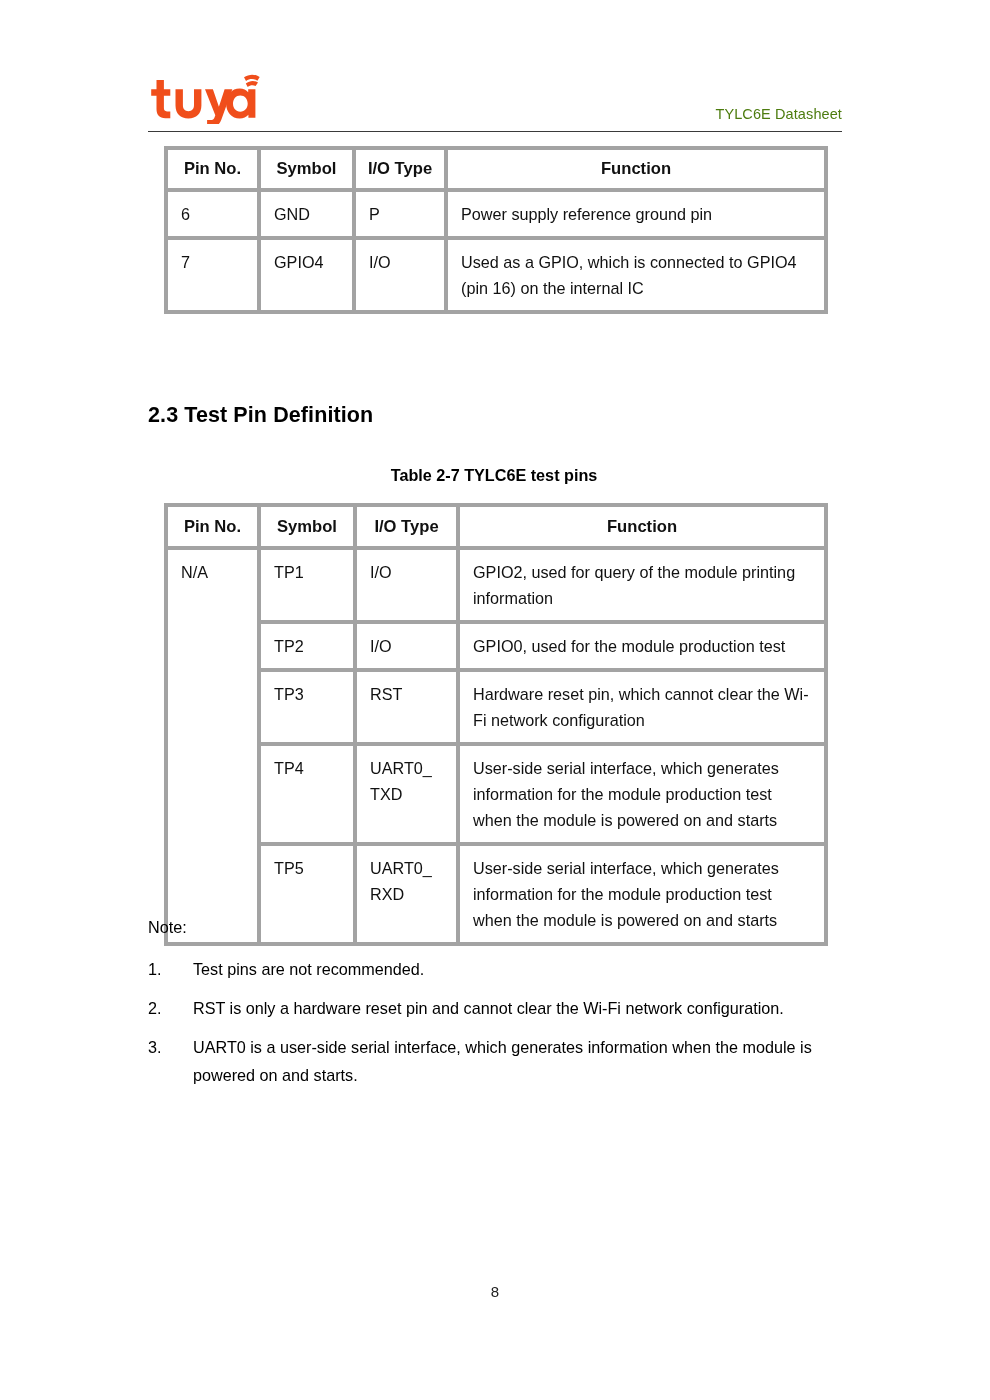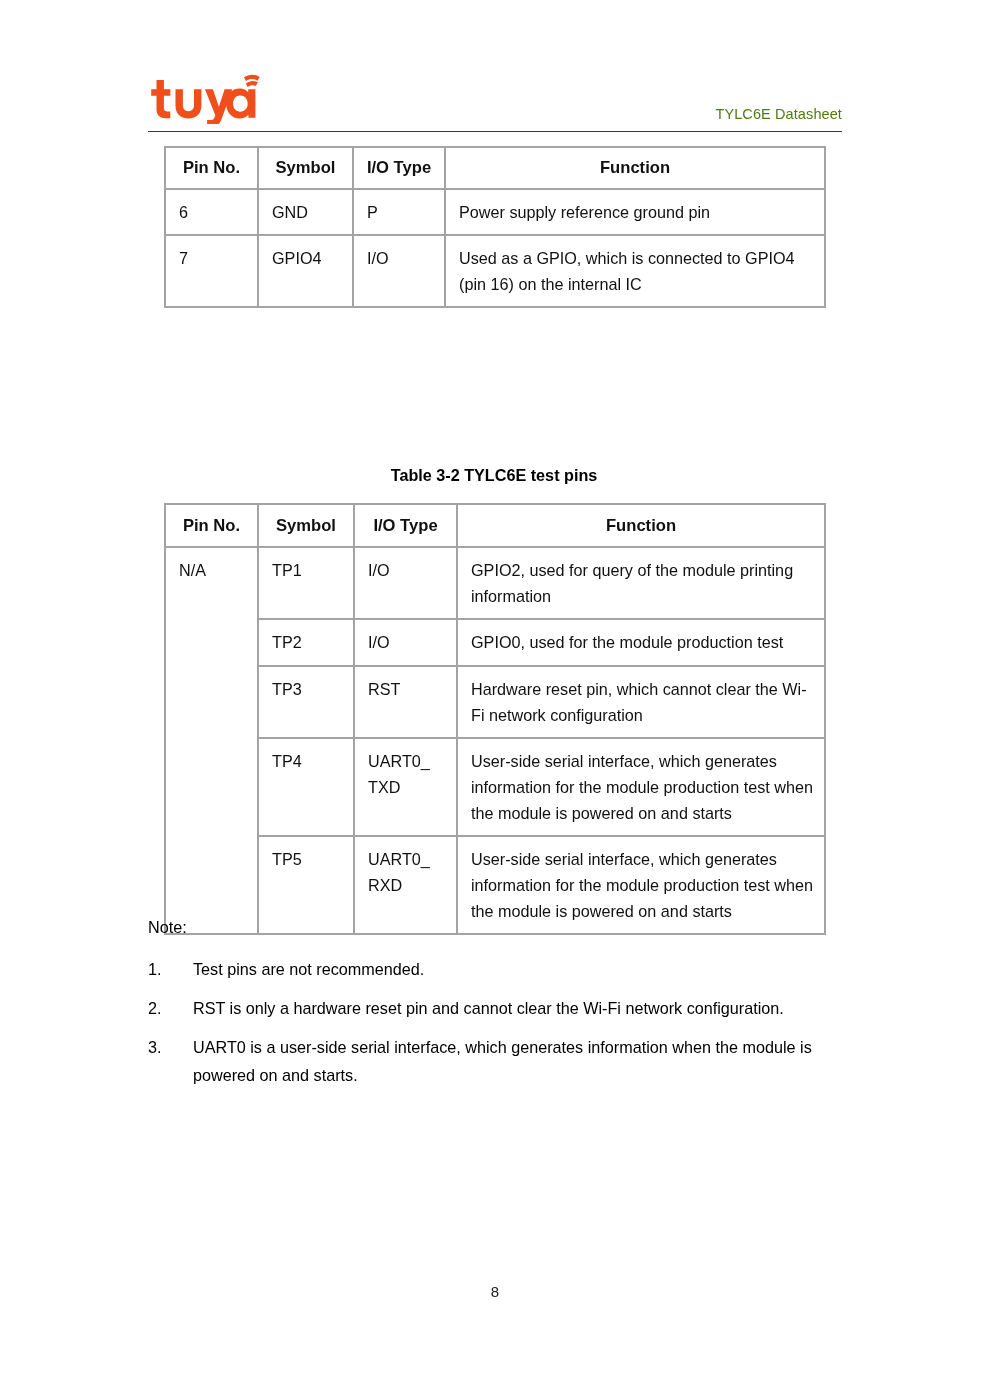--- a/index.html
+++ b/index.html
@@ -57,21 +57,21 @@
 
   
   table.pintable {
     position: absolute;
     border-collapse: collapse;
     table-layout: fixed;
     font-size: 16.2px;
     color: #111111;
   }
   table.pintable td, table.pintable th {
-    border: 2px solid #a3a3a3;
+    border: 4px solid #a3a3a3;
     padding: 0;
     vertical-align: top;
     background: #ffffff;
   }
   table.pintable th {
     font-weight: bold;
     text-align: center;
     vertical-align: middle;
     font-size: 16.6px;
   }
@@ -244,22 +244,23 @@
           <div class="cell">I/O</div>
         </td>
         <td>
           <div class="cell">Used as a GPIO, which is connected to GPIO4 (pin 16) on the internal IC</div>
         </td>
       </tr>
     </tbody>
   </table>
 
 
-
-  <div class="table-caption">Table 3-2 TYLC6E test pins</div>
+  <div class="section-heading">2.3 Test Pin Definition</div>
+
+  <div class="table-caption">Table 2-7 TYLC6E test pins</div>
 
   <table class="pintable" id="table-test-pins">
     <colgroup>
       <col class="c1">
         <col class="c2">
         <col class="c3">
         <col class="c4">
     </colgroup>
     <tbody>
       <tr class="hdr">

